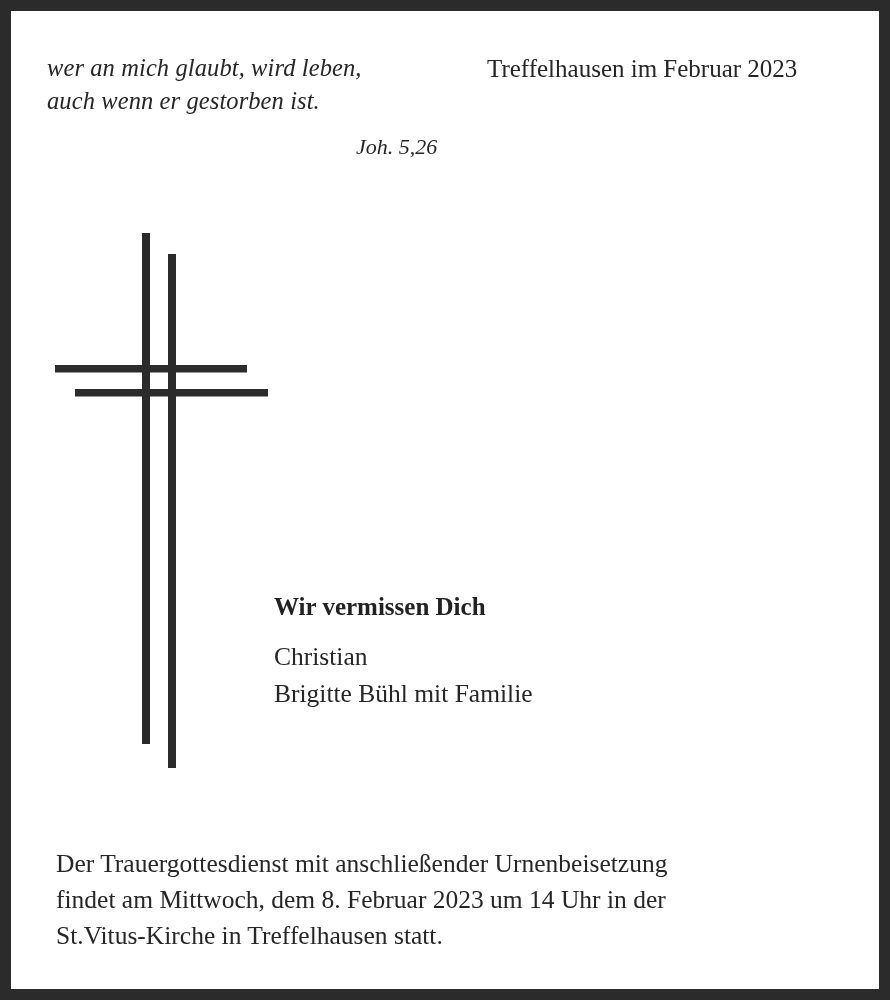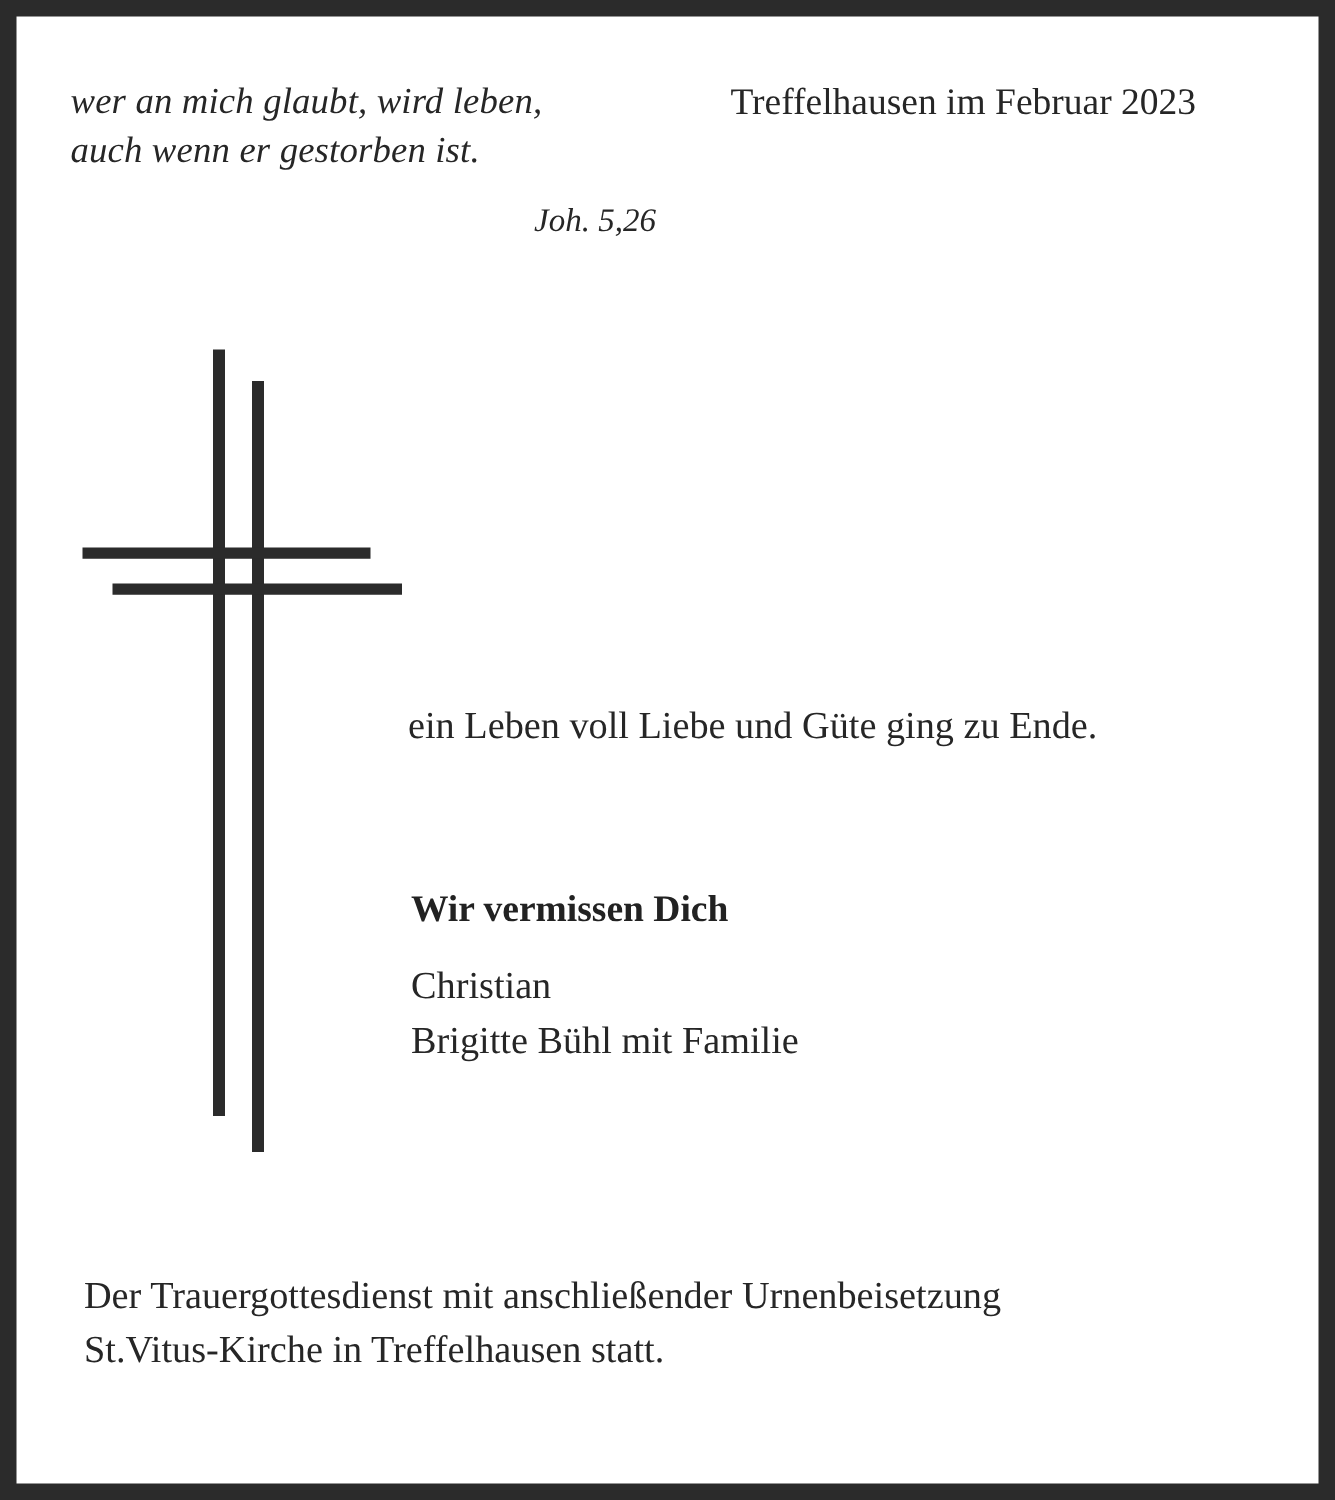--- a/index.html
+++ b/index.html
@@ -181,28 +181,28 @@
 
         <rect x="124" y="38" width="8" height="514" fill="#2b2b2b"></rect>
 
         <rect x="11" y="149" width="192" height="7.5" fill="#2b2b2b"></rect>
 
         <rect x="31" y="173" width="193" height="7.5" fill="#2b2b2b"></rect>
       </svg>
     </div>
 
 
-    <div class="tribute">ein Leben voll Liebe und Güte ging zu Ende.</div>
 
     <div class="survivors">
       <div class="survivors-heading">Wir vermissen Dich</div>
       <div class="survivor-line">Christian</div>
       <div class="survivor-line">Brigitte Bühl mit Familie</div>
     </div>
 
     <div class="service">
       <span class="service-line">Der Trauergottesdienst mit anschließender Urnenbeisetzung</span>
+      <span class="service-line">findet am Mittwoch, dem 8. Februar 2023 um 14 Uhr in der</span>
       <span class="service-line">St.Vitus-Kirche in Treffelhausen statt.</span>
     </div>
 
   </div>
   <div class="frame-border"></div>
 </div>
 
 </body></html>

